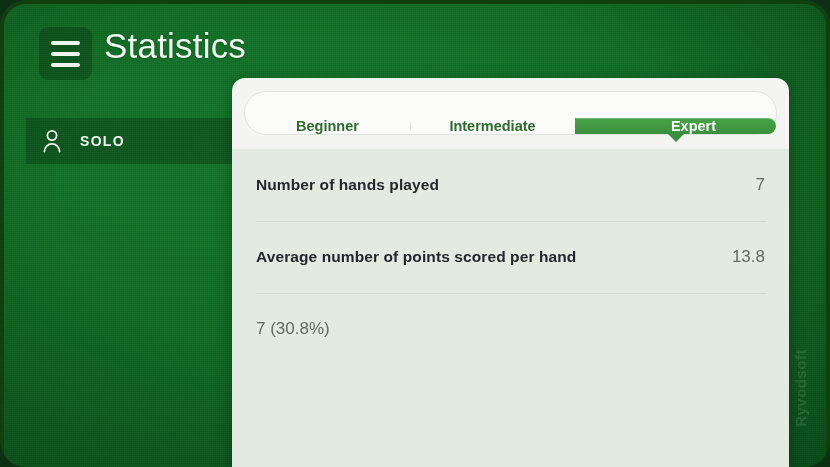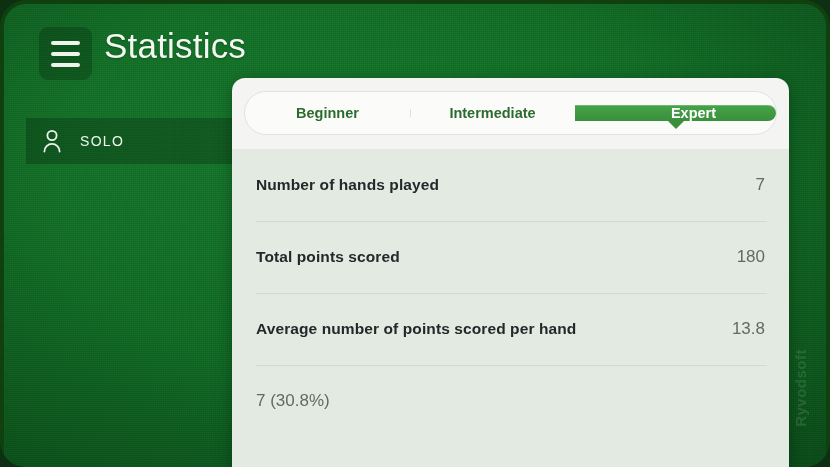--- a/index.html
+++ b/index.html
@@ -117,21 +117,21 @@
     cursor: pointer;
   }
   .mode-row .person-icon {
     width: 20px;
     height: 24px;
     flex: none;
     display: block;
   }
   .mode-row .mode-label {
     font-size: 14px;
-    font-weight: 400;
+    font-weight: 700;
     letter-spacing: 1.3px;
     color: #f1f6f0;
   }
 
   
   #stats-panel {
     position: absolute;
     left: 228px;
     top: 74px;
     width: 557px;
@@ -144,21 +144,21 @@
 
   
   #tab-bar {
     position: relative;
     margin: 13px 12px 0 12px;
     height: 44px;
     background: #fbfbfa;
     border: 1px solid #e0e2de;
     border-radius: 22px;
     display: flex;
-    align-items: center;
+    align-items: flex-end;
     overflow: visible;
   }
   .tab {
     flex: 1 1 0;
     position: relative;
     display: flex;
     align-items: center;
     justify-content: center;
     font-size: 14.5px;
     font-weight: 700;
@@ -308,24 +308,20 @@
 
       </div>
 
       <div id="stats-list">
 
         <div class="stat-row">
           <span class="stat-label">Number of hands played</span>
           <span class="stat-value">7</span>
         </div>
 
-        <div class="stat-row">
-          <span class="stat-label">Total points scored</span>
-          <span class="stat-value">180</span>
-        </div>
 
         <div class="stat-row">
           <span class="stat-label">Average number of points scored per hand</span>
           <span class="stat-value">13.8</span>
         </div>
 
         <div class="stat-row">
           <span class="stat-value">7 (30.8%)</span>
         </div>
 

